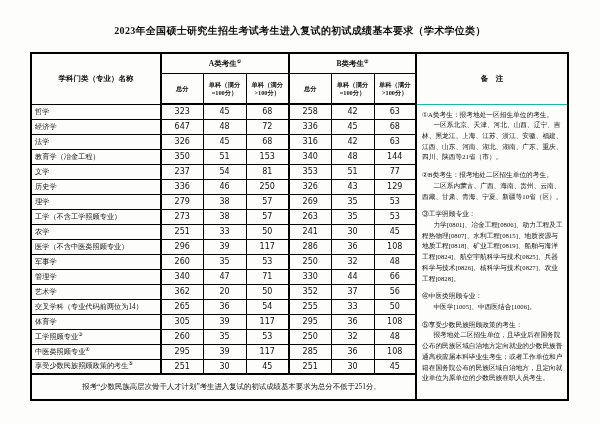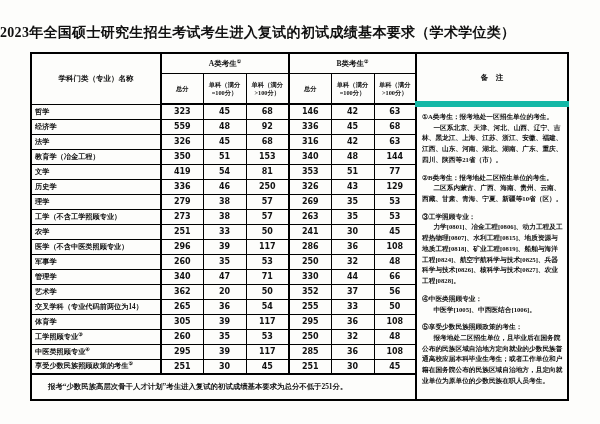--- a/index.html
+++ b/index.html
@@ -4,48 +4,48 @@
 <style>
   html,body{margin:0;padding:0;}
   body{
     width:600px;height:424px;position:relative;overflow:hidden;
     background:#fdfdfb;color:#111;
     font-family:"Liberation Serif","DejaVu Serif",serif;
     -webkit-font-smoothing:antialiased;
   }
   .title{
     position:absolute;top:24px;left:0;width:600px;
-    font-weight:bold;font-size:14px;letter-spacing:.3px;
+    text-align:center;font-weight:bold;font-size:10px;letter-spacing:.3px;
   }
   table.score{
     position:absolute;left:30px;top:52px;width:537px;
     border-collapse:collapse;table-layout:fixed;
     border:2px solid #000;
   }
   th,td{border:1px solid #000;padding:0;overflow:hidden;}
   thead th{font-weight:bold;}
   tr.hr1 th{height:19px;font-size:7.5px;}
   tr.hr2 th{height:27px;font-size:6.3px;font-weight:bold;line-height:1.25;padding:1px 2px;}
   tr.hr2 th{border-bottom:2px solid #000;}
   th.cat-h{font-size:7.5px;text-align:center;}
-  th.remark-h{font-size:9px;border-bottom:6px solid #14b8a6;}
-  tbody tr{height:15px;font-weight:bold;}
+  th.remark-h{font-size:9px;border-bottom:1px solid #14b8a6;}
+  tbody tr{height:15px;}
   td.cat{font-size:7.2px;text-align:left;padding-left:3px;white-space:nowrap;}
   td.num{font-family:"DejaVu Sans","Liberation Sans",sans-serif;font-size:8px;text-align:center;}
   .gl{border-left:2px solid #000 !important;}
   td.remarks{
     vertical-align:top;text-align:left;
     font-size:6.7px;line-height:1.6;
     padding:5px 4px 4px 5px;border-left:2px solid #000;
   }
   .rp{margin:0;}
   .rp.ind{text-indent:1.7em;}
   .rp.gap{margin-top:7px;}
   tr.footer-row td{
-    height:24px;font-size:7.4px;text-align:left;
+    height:24px;font-size:7.4px;text-align:center;
     padding-left:16px;border-top:2px solid #000;
   }
   sup{font-size:5px;vertical-align:super;line-height:0;}
 </style>
 </head>
 <body>
 
 <div class="title">2023年全国硕士研究生招生考试考生进入复试的初试成绩基本要求（学术学位类）</div>
 
 <table class="score">
@@ -74,41 +74,41 @@
       <th>单科（满分 =100分）</th>
       <th>单科（满分 &gt;100分）</th>
     </tr>
   </thead>
   <tbody id="tbody">
     <tr>
         <td class="cat">哲学</td>
         <td class="num gl">323</td>
         <td class="num">45</td>
         <td class="num">68</td>
-        <td class="num gl">146</td>
+        <td class="num gl">258</td>
         <td class="num">42</td>
         <td class="num">63</td>
         <td class="remarks" rowspan="19">
           <div class="rp">①A类考生：报考地处一区招生单位的考生。</div>
           <div class="rp ind">一区系北京、天津、河北、山西、辽宁、吉林、黑龙江、上海、江苏、浙江、安徽、福建、江西、山东、河南、湖北、湖南、广东、重庆、四川、陕西等21省（市）。</div>
           <div class="rp gap">②B类考生：报考地处二区招生单位的考生。</div>
           <div class="rp ind">二区系内蒙古、广西、海南、贵州、云南、西藏、甘肃、青海、宁夏、新疆等10省（区）。</div>
           <div class="rp gap">③工学照顾专业：</div>
           <div class="rp ind">力学[0801]、冶金工程[0806]、动力工程及工程热物理[0807]、水利工程[0815]、地质资源与地质工程[0818]、矿业工程[0819]、船舶与海洋工程[0824]、航空宇航科学与技术[0825]、兵器科学与技术[0826]、核科学与技术[0827]、农业工程[0828]。</div>
           <div class="rp gap">④中医类照顾专业：</div>
           <div class="rp ind">中医学[1005]、中西医结合[1006]。</div>
           <div class="rp gap">⑤享受少数民族照顾政策的考生：</div>
           <div class="rp ind">报考地处二区招生单位，且毕业后在国务院公布的民族区域自治地方定向就业的少数民族普通高校应届本科毕业生考生；或者工作单位和户籍在国务院公布的民族区域自治地方，且定向就业单位为原单位的少数民族在职人员考生。</div>
         </td>
       </tr>
       <tr>
         <td class="cat">经济学</td>
-        <td class="num gl">559</td>
-        <td class="num">48</td>
-        <td class="num">92</td>
+        <td class="num gl">647</td>
+        <td class="num">48</td>
+        <td class="num">72</td>
         <td class="num gl">336</td>
         <td class="num">45</td>
         <td class="num">68</td>
       </tr>
       <tr>
         <td class="cat">法学</td>
         <td class="num gl">326</td>
         <td class="num">45</td>
         <td class="num">68</td>
         <td class="num gl">316</td>
@@ -119,21 +119,21 @@
         <td class="cat">教育学（冶金工程）</td>
         <td class="num gl">350</td>
         <td class="num">51</td>
         <td class="num">153</td>
         <td class="num gl">340</td>
         <td class="num">48</td>
         <td class="num">144</td>
       </tr>
       <tr>
         <td class="cat">文学</td>
-        <td class="num gl">419</td>
+        <td class="num gl">237</td>
         <td class="num">54</td>
         <td class="num">81</td>
         <td class="num gl">353</td>
         <td class="num">51</td>
         <td class="num">77</td>
       </tr>
       <tr>
         <td class="cat">历史学</td>
         <td class="num gl">336</td>
         <td class="num">46</td>

